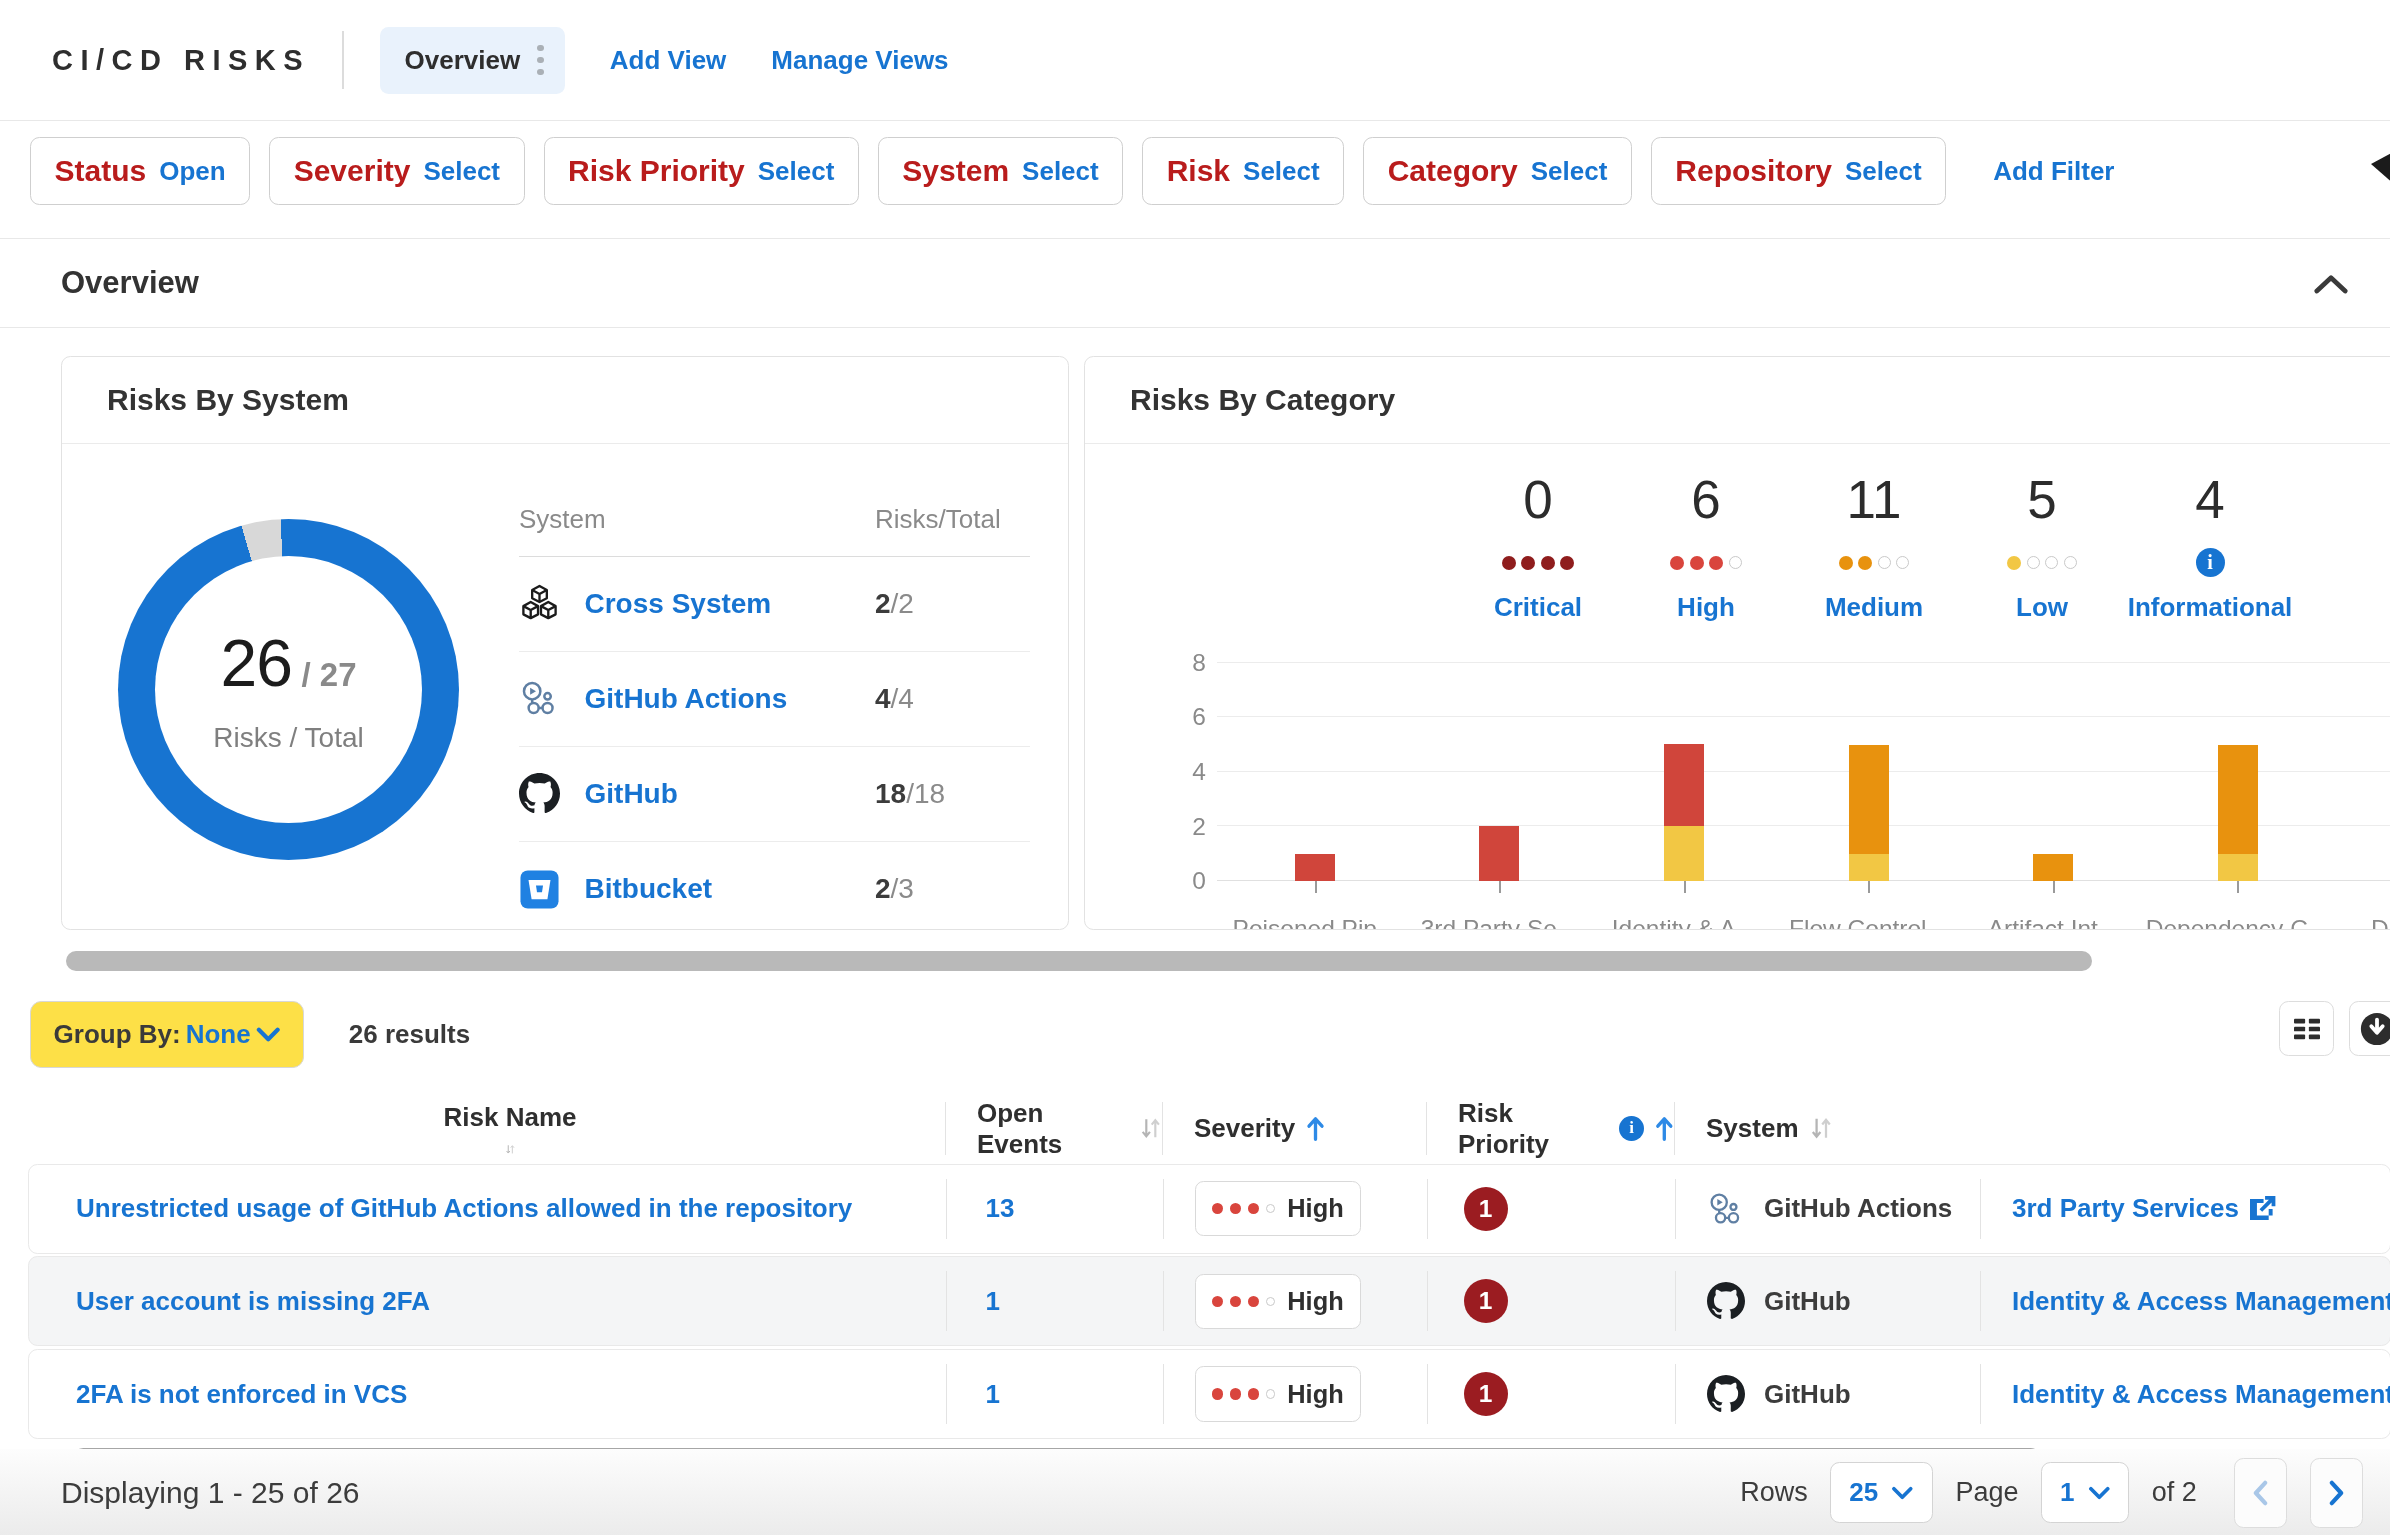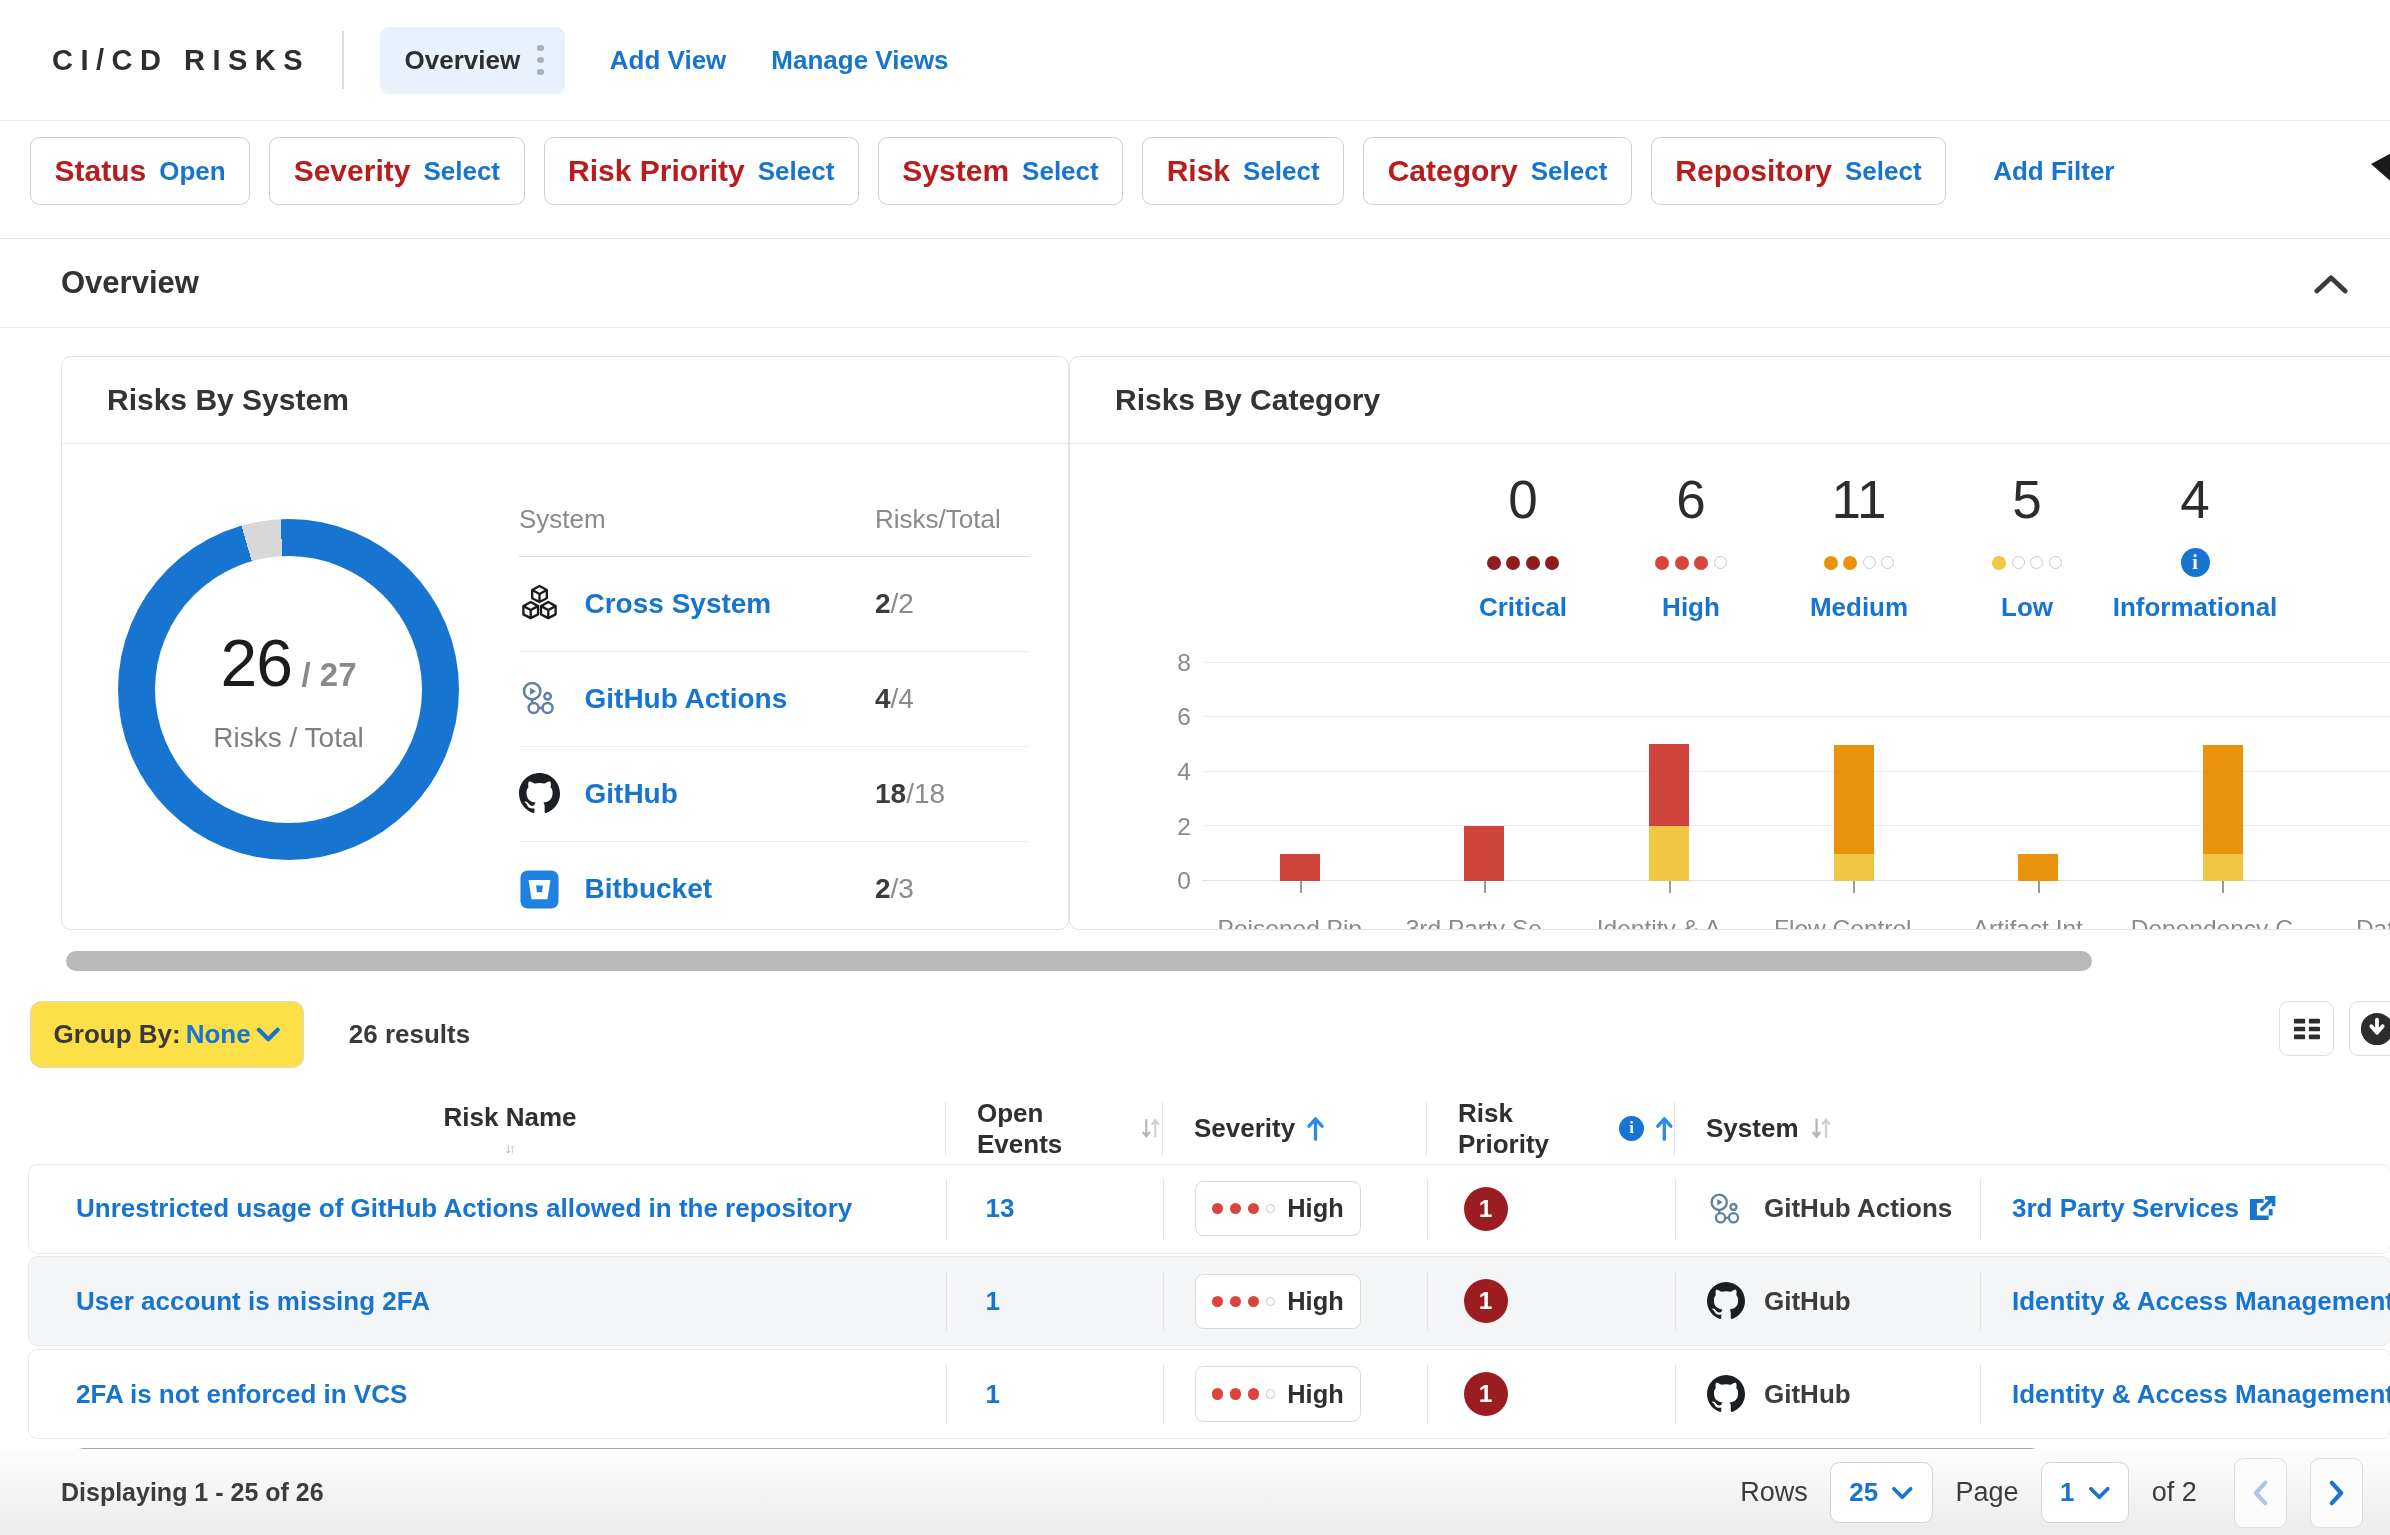--- a/index.html
+++ b/index.html
@@ -25,21 +25,21 @@
   .add-filter { color:#1774d1; font-size:26px; font-weight:700; margin-left:28px; cursor:pointer; }
   .cursor-arrow { position:absolute; right:-3.8px; top:151px; width:0; height:0;
     border-top:13px solid transparent; border-bottom:21px solid transparent; border-right:24.5px solid #1b1b1b; }
 
   
   .overview-section { margin-top:34px; border-top:0.9px solid #e8e8e8; }
   .section-header { height:89px; border-bottom:0.9px solid #e8e8e8; display:flex; align-items:center; justify-content:space-between; padding:0 30px 0 61px; }
   .section-title { font-size:31px; font-weight:700; color:#333; }
   .collapse-btn { padding:9.4px 13px; cursor:pointer; }
 
-  .cards-row { display:flex; padding:28px 0 0 61px; }
+  .cards-row { display:flex; gap:15px; padding:28px 0 0 61px; }
   .card { background:#fff; border:0.9px solid #e2e2e2; border-radius:9.4px; height:574px; flex:none; overflow:hidden; }
   .card-sys { width:1008px; }
   .card-cat { width:1347px; }
   .card-header { height:87px; border-bottom:0.9px solid #ebebeb; display:flex; align-items:center; padding-left:45px; }
   .card-title { font-size:30px; font-weight:700; color:#333; }
 
   
   .card-sys-body { display:flex; padding:43px 38px 0 56px; }
   .donut { width:341px; height:341px; border-radius:50%; position:relative; margin-top:32px; flex:none; }
   .donut-hole { position:absolute; inset:37px; border-radius:50%; background:#fff; display:flex; flex-direction:column; align-items:center; justify-content:center; }
@@ -105,21 +105,21 @@
   .sev-pill .dot { width:11.3px; height:11.3px; border-radius:50%; }
   .sev-pill .dot.ring { width:9.4px; height:9.4px; background:transparent; border:1.9px solid #c9c9c9; }
   .sev-pill .pill-label { font-size:25.4px; font-weight:600; color:#2f2f2f; margin-left:5.6px; }
   .prio-circle { width:44px; height:44px; border-radius:50%; background:#9b1c21; color:#fff; font-size:24.5px; font-weight:700; display:flex; align-items:center; justify-content:center; margin-left:4.7px; }
   .sys-cell { display:flex; align-items:center; gap:19px; font-size:26px; font-weight:600; color:#3c3c3c; }
   .cat-cell a { display:flex; align-items:center; gap:11.3px; }
   .table-scrollbar { width:1968px; height:21px; border-radius:10.4px; background:#a6a6a6; margin:9.4px 0 0 45px; cursor:pointer; }
 
   
   .footer { position:absolute; left:0; right:0; bottom:0; height:87px; background:linear-gradient(180deg,#fdfdfd 0%,#ebebeb 100%); display:flex; align-items:center; padding:0 28px 0 61px; }
-  .displaying { font-size:25px; color:#3c3c3c;font-weight:bold; }
+  .displaying { font-size:30px; color:#3c3c3c; }
   .pager { margin-left:auto; display:flex; align-items:center; gap:22.6px; }
   .pager .p-label { font-size:27px; color:#3c3c3c; }
   .select-box { display:flex; align-items:center; gap:13px; border:0.9px solid #d4d4d4; border-radius:9.4px; background:#fff; padding:14px 18px; cursor:pointer; }
   .select-box .sel-val { color:#1774d1; font-size:26px; font-weight:600; }
   .page-btn { width:53px; height:70px; border:0.9px solid #ddd; border-radius:9.4px; background:#fcfcfc; display:flex; align-items:center; justify-content:center; cursor:pointer; }
   svg { display:block; }
 </style>
 </head>
 <body>
 

